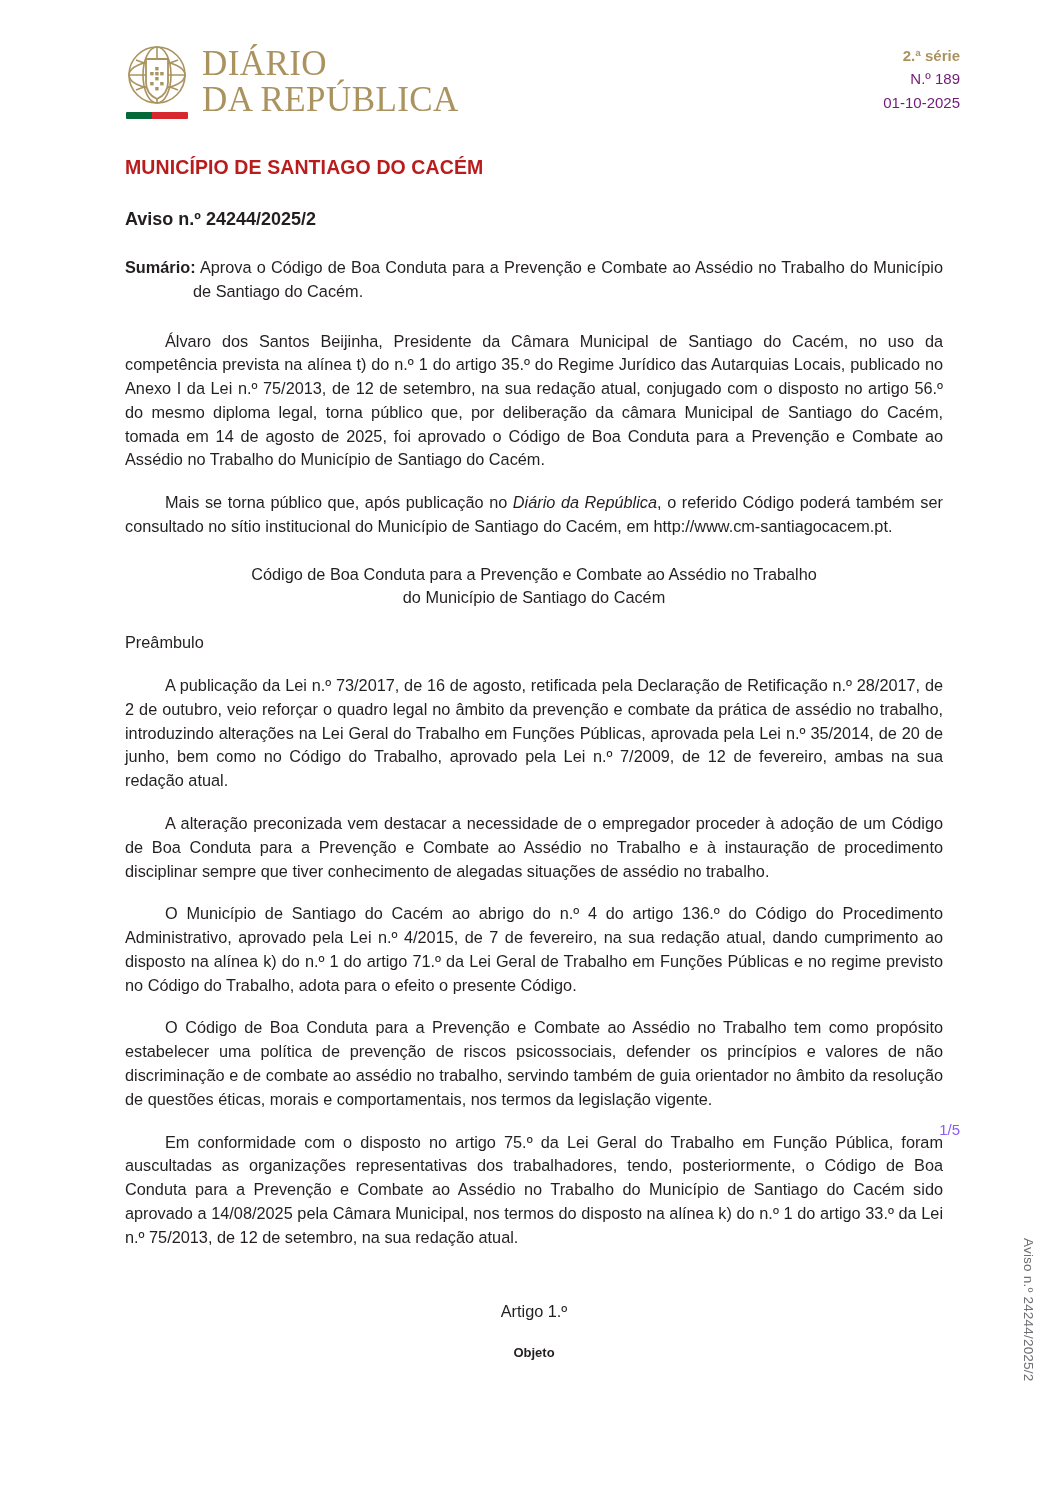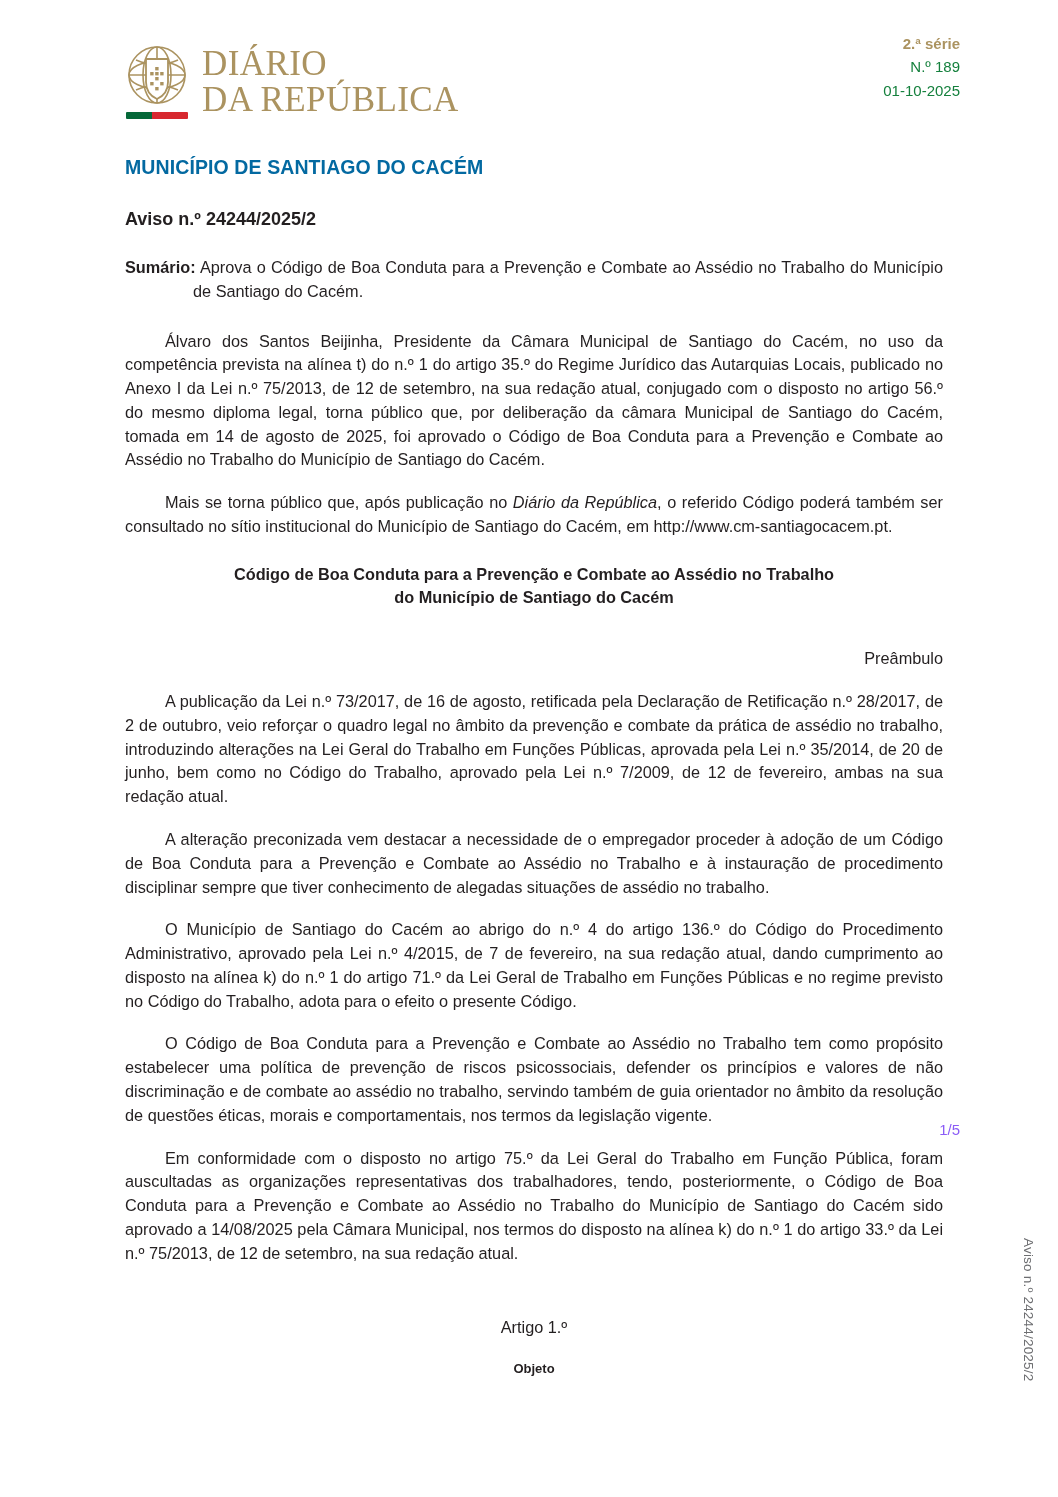--- a/index.html
+++ b/index.html
@@ -65,48 +65,48 @@
     font-size: 35px;
     line-height: 1.04;
     letter-spacing: 0.4px;
     font-weight: 400;
   }
   .wordmark .l2 { display: block; }
 
   .issue {
     position: absolute;
     right: 98px;
-    top: 32px;
+    top: 44px;
     text-align: right;
     line-height: 1.55;
   }
   .issue .serie {
     color: #ab9360;
     font-weight: bold;
     font-size: 15px;
   }
   .issue .num, .issue .date {
-    color: #15803d;
+    color: #701a75;
     font-size: 15px;
   }
 
   
   .content {
     position: absolute;
     left: 125px;
     top: 156px;
     width: 818px;
   }
 
   h1.entity {
     font-size: 19.5px;
     font-weight: bold;
     letter-spacing: 0.1px;
     margin-bottom: 30px;
-    color: #0369a1;
+    color: #b91c1c;
   }
   h2.aviso {
     font-size: 18px;
     font-weight: bold;
     margin-bottom: 26px;
     color: #231f20;
   }
 
   .sumario {
     font-size: 16.3px;
@@ -130,27 +130,27 @@
     text-indent: 40px;
     margin-bottom: 19px;
     color: #231f20;
     hyphens: none;
   }
   p.para em { font-style: italic; }
 
   .ctr-title {
     text-align: center;
     font-size: 16.3px;
-    font-weight: bold;
+    font-weight: normal;
     line-height: 1.42;
     margin-top: 24px;
-    margin-bottom: 40px;
+    margin-bottom: 24px;
   }
   .ctr-plain {
-    text-align: right;
+    text-align: left;
     font-size: 16.3px;
     font-weight: normal;
     margin-bottom: 22px;
   }
 
   .chapter-block { margin-top: 52px; text-align: center; }
   .chapter-num {
     font-size: 16.3px;
     font-weight: normal;
     margin-bottom: 24px;

